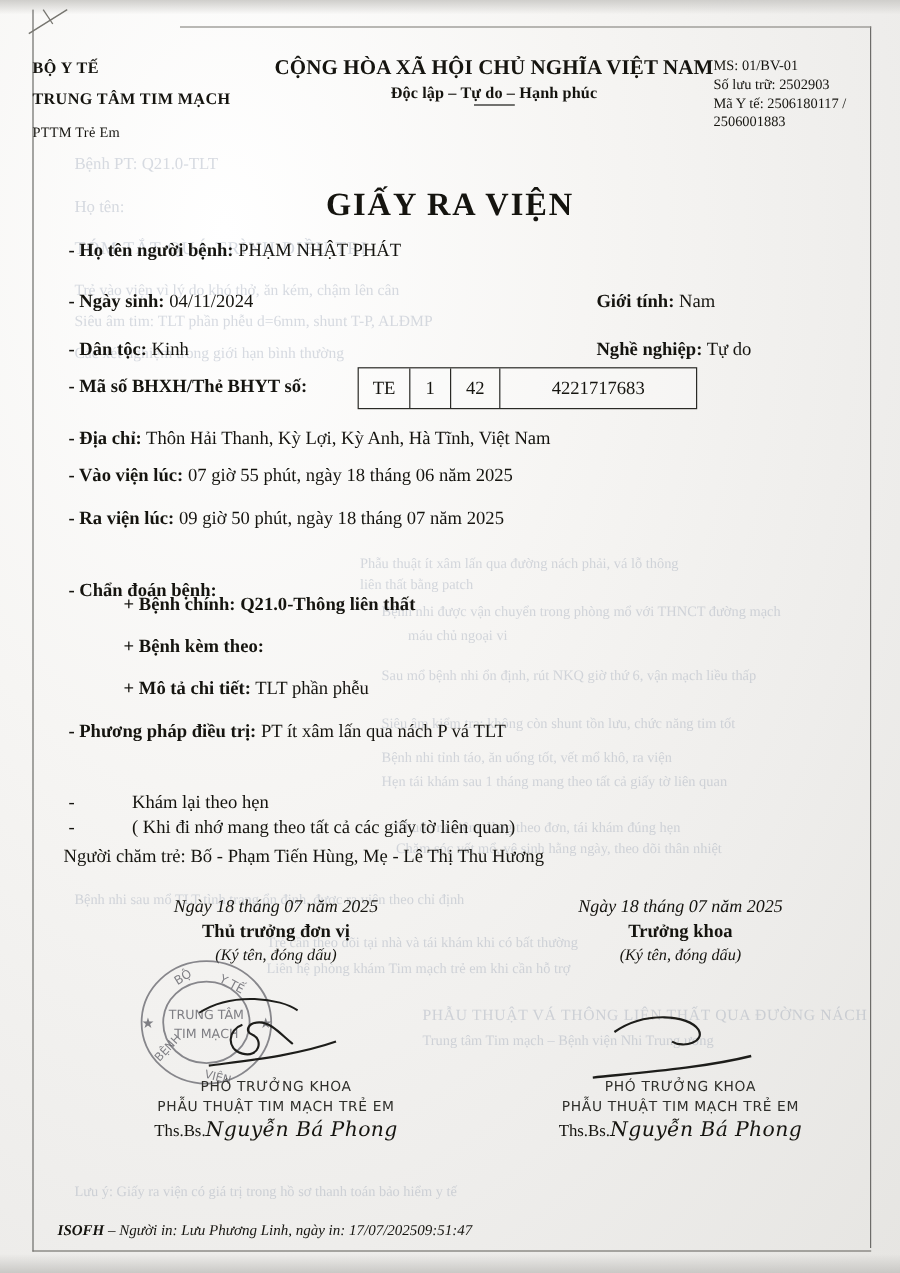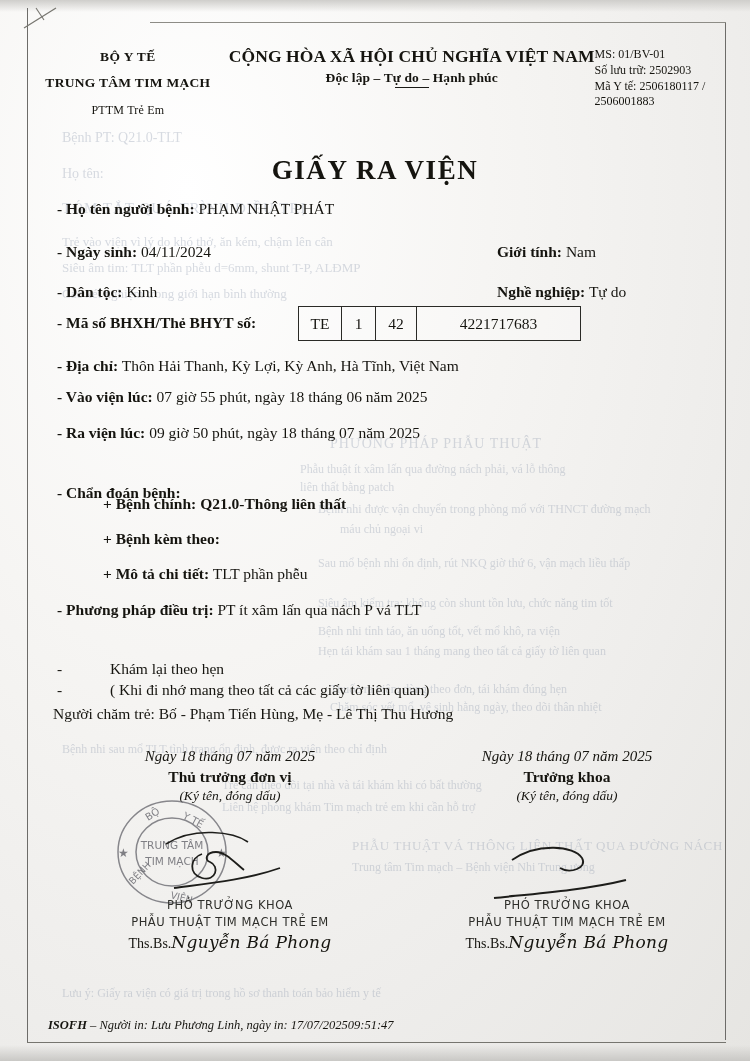--- a/index.html
+++ b/index.html
@@ -82,21 +82,21 @@
 
   
   .hdr {
     position: absolute;
     top: 46px; left: 27px; right: 25px;
     display: flex;
     align-items: flex-start;
   }
   .hdr-left {
     width: 232px;
-    text-align: center;
+    text-align: left;
     padding-top: 3px;
   }
   .hdr-left .l1 {
     font-size: 13.5px;
     font-weight: bold;
     letter-spacing: .4px;
   }
   .hdr-left .l2 {
     font-size: 13.5px;
     font-weight: bold;
@@ -255,21 +255,20 @@
 
 <div class="page">
   <div class="paper-tone"></div>
 
   <div class="ghost" style="left:62px; top:130px; font-size:14px;">Bệnh PT: Q21.0-TLT</div>
   <div class="ghost" style="left:62px; top:166px; font-size:14px;">Họ tên:</div>
   <div class="ghost" style="left:62px; top:200px; font-size:15px; letter-spacing:1px;">TÓM TẮT QUÁ TRÌNH ĐIỀU TRỊ</div>
   <div class="ghost" style="left:62px; top:234px; font-size:13px;">Trẻ vào viện vì lý do khó thở, ăn kém, chậm lên cân</div>
   <div class="ghost" style="left:62px; top:260px; font-size:13px;">Siêu âm tim: TLT phần phễu d=6mm, shunt T-P, ALĐMP</div>
   <div class="ghost" style="left:62px; top:286px; font-size:13px;">Các xét nghiệm trong giới hạn bình thường</div>
-  <div class="ghost" style="left:330px; top:436px; font-size:14px; letter-spacing:1px;">PHƯƠNG PHÁP PHẪU THUẬT</div>
   <div class="ghost" style="left:300px; top:462px; font-size:12px;text-align:right;">Phẫu thuật ít xâm lấn qua đường nách phải, vá lỗ thông</div>
   <div class="ghost" style="left:300px; top:480px; font-size:12px;">liên thất bằng patch</div>
   <div class="ghost" style="left:318px; top:502px; font-size:12px;">Bệnh nhi được vận chuyển trong phòng mổ với THNCT đường mạch</div>
   <div class="ghost" style="left:340px; top:522px; font-size:12px;">máu chủ ngoại vi</div>
   <div class="ghost" style="left:318px; top:556px; font-size:12px;">Sau mổ bệnh nhi ổn định, rút NKQ giờ thứ 6, vận mạch liều thấp</div>
   <div class="ghost" style="left:318px; top:596px; font-size:12px;">Siêu âm kiểm tra: không còn shunt tồn lưu, chức năng tim tốt</div>
   <div class="ghost" style="left:318px; top:624px; font-size:12px;">Bệnh nhi tỉnh táo, ăn uống tốt, vết mổ khô, ra viện</div>
   <div class="ghost" style="left:318px; top:644px; font-size:12px;">Hẹn tái khám sau 1 tháng mang theo tất cả giấy tờ liên quan</div>
   <div class="ghost" style="left:330px; top:682px; font-size:12px;">Thuốc ra viện: dùng theo đơn, tái khám đúng hẹn</div>
   <div class="ghost" style="left:330px; top:700px; font-size:12px;">Chăm sóc vết mổ, vệ sinh hằng ngày, theo dõi thân nhiệt</div>

